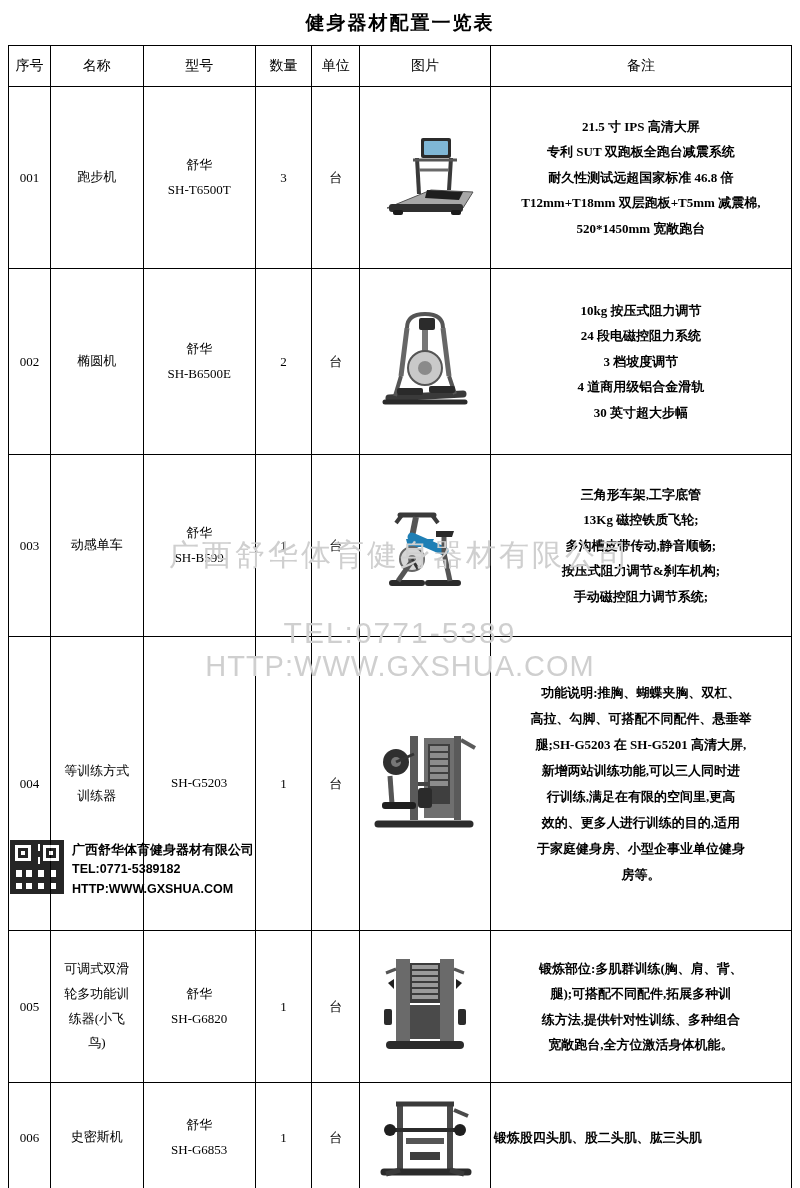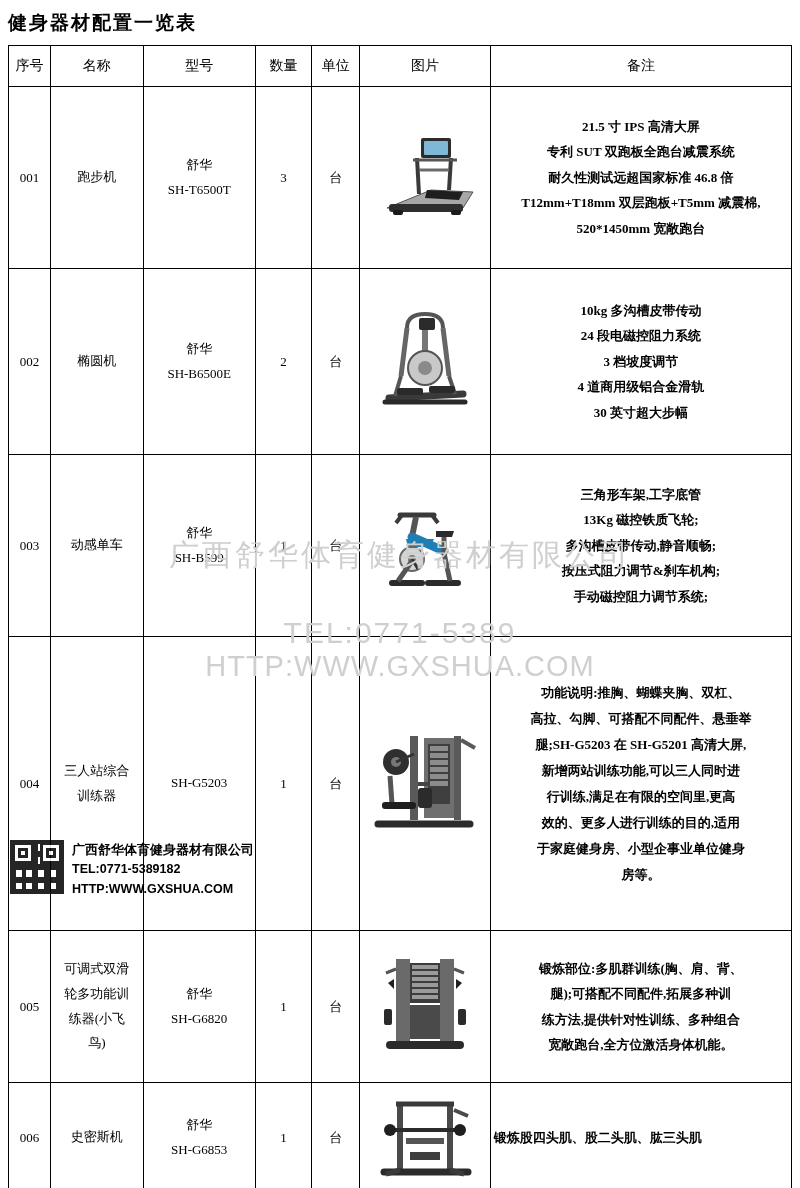--- a/index.html
+++ b/index.html
@@ -16,20 +16,21 @@
     overflow: hidden;
   }
   .page {
     position: relative;
     width: 800px;
     height: 1188px;
     box-sizing: border-box;
     padding: 0 8px;
   }
   .doc-title {
+    text-align: center;
     font-size: 19px;
     font-weight: bold;
     letter-spacing: 2px;
     padding: 10px 0 9px 0;
     font-family: "Liberation Sans", "DejaVu Sans", sans-serif;
   }
   table.main {
     width: 784px;
     border-collapse: collapse;
     table-layout: fixed;
@@ -225,21 +226,21 @@
               <path d="M22 96 L96 92" stroke="#3a3a3a" stroke-width="7" stroke-linecap="round"></path>
               <path d="M34 74 L28 94" stroke="#555" stroke-width="4"></path>
               <path d="M82 74 L88 92" stroke="#555" stroke-width="4"></path>
               <rect x="30" y="86" width="26" height="7" rx="2" fill="#2a2a2a"></rect>
               <rect x="62" y="84" width="26" height="7" rx="2" fill="#2a2a2a"></rect>
               <path d="M18 100 h80" stroke="#2a2a2a" stroke-width="5" stroke-linecap="round"></path>
             </svg>
           </div>
         </td>
         <td class="remark">
-          <div class="line">10kg 多沟槽皮带传动</div>
+          <div class="line">10kg 按压式阻力调节</div>
           <div class="line">24 段电磁控阻力系统</div>
           <div class="line">3 档坡度调节</div>
           <div class="line">4 道商用级铝合金滑轨</div>
           <div class="line">30 英寸超大步幅</div>
         </td>
       </tr>
 
       <tr style="height:182px;">
         <td>003</td>
         <td class="name">
@@ -276,21 +277,21 @@
           <div class="line">13Kg 磁控铁质飞轮;</div>
           <div class="line">多沟槽皮带传动,静音顺畅;</div>
           <div class="line">按压式阻力调节&amp;刹车机构;</div>
           <div class="line">手动磁控阻力调节系统;</div>
         </td>
       </tr>
 
       <tr style="height:294px;">
         <td>004</td>
         <td class="name">
-          <span class="l">三人站综合</span>
+          <span class="l">等训练方式</span>
           <span class="l">训练器</span>
         </td>
         <td class="model">
           <span class="l">SH-G5203</span>
         </td>
         <td>1</td>
         <td>台</td>
         <td>
           <div class="imgwrap">
             <svg class="equip" width="118" height="120" viewBox="0 0 118 120">

